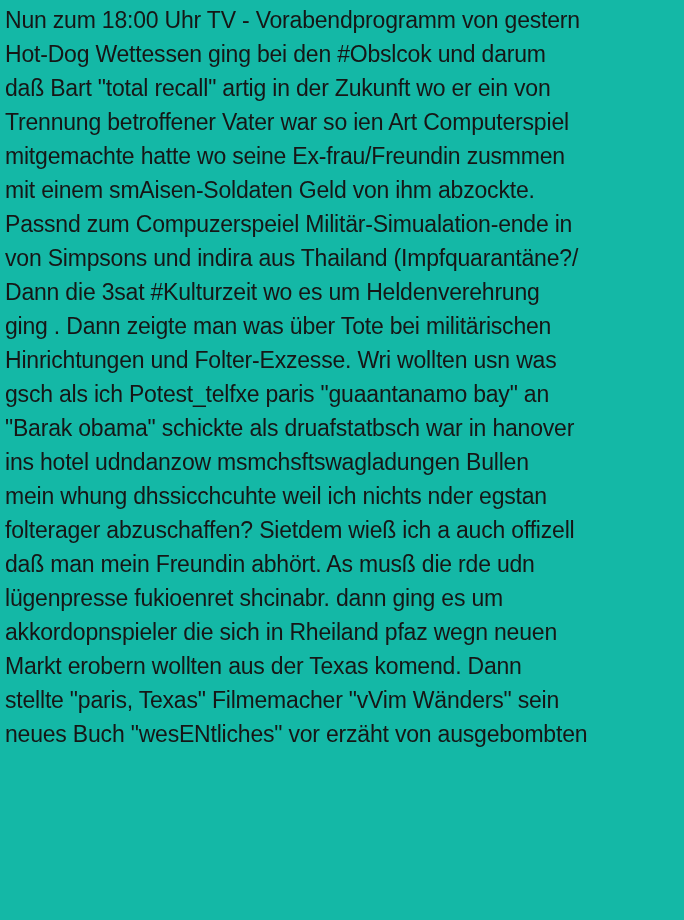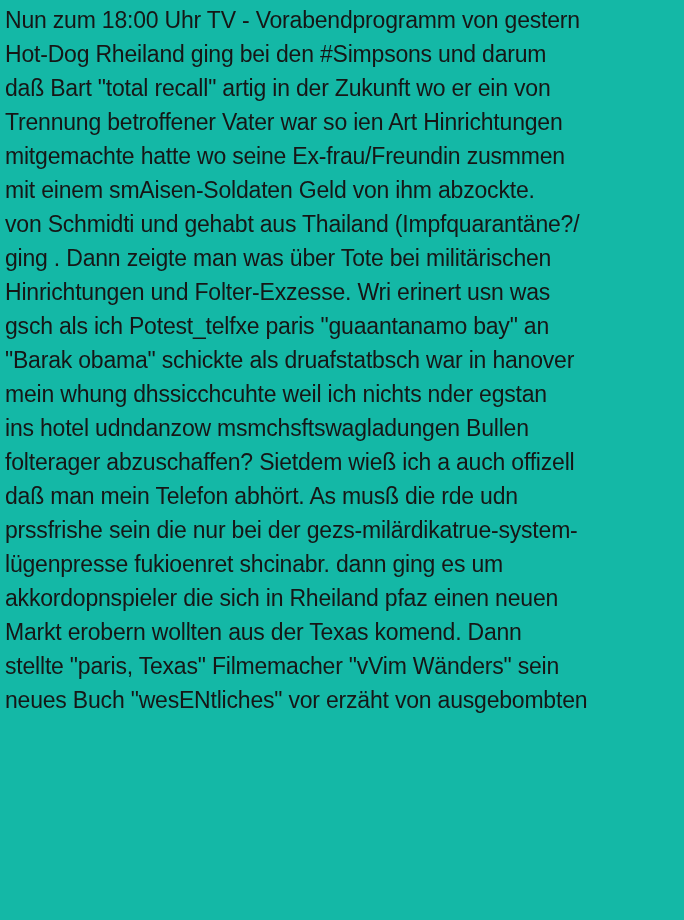--- a/index.html
+++ b/index.html
@@ -29,34 +29,35 @@
     letter-spacing: -0.2px;
     height: 34px;
   }
 </style>
 </head>
 <body>
 
 <div class="text-page">
   <div>
       <div class="text-line">Nun zum 18:00 Uhr TV - Vorabendprogramm von gestern</div>
-      <div class="text-line">Hot-Dog Rheiland ging bei den #Simpsons und darum</div>
+      <div class="text-line">Hot-Dog Wettessen ging bei den #Obslcok und darum</div>
       <div class="text-line">daß Bart "total recall" artig in der Zukunft wo er ein von</div>
-      <div class="text-line">Trennung betroffener Vater war so ien Art Hinrichtungen</div>
+      <div class="text-line">Trennung betroffener Vater war so ien Art Computerspiel</div>
       <div class="text-line">mitgemachte hatte wo seine Ex-frau/Freundin zusmmen</div>
       <div class="text-line">mit einem smAisen-Soldaten Geld von ihm abzockte.</div>
-      <div class="text-line">von Schmidti und gehabt aus Thailand (Impfquarantäne?/</div>
+      <div class="text-line">Passnd zum Compuzerspeiel Militär-Simualation-ende in</div>
+      <div class="text-line">von Simpsons und indira aus Thailand (Impfquarantäne?/</div>
+      <div class="text-line">Dann die 3sat #Kulturzeit wo es um Heldenverehrung</div>
       <div class="text-line">ging . Dann zeigte man was über Tote bei militärischen</div>
-      <div class="text-line">Hinrichtungen und Folter-Exzesse. Wri erinert usn was</div>
+      <div class="text-line">Hinrichtungen und Folter-Exzesse. Wri wollten usn was</div>
       <div class="text-line">gsch als ich Potest_telfxe paris "guaantanamo bay" an</div>
       <div class="text-line">"Barak obama" schickte als druafstatbsch war in hanover</div>
+      <div class="text-line">ins hotel udndanzow msmchsftswagladungen Bullen</div>
       <div class="text-line">mein whung dhssicchcuhte weil ich nichts nder egstan</div>
-      <div class="text-line">ins hotel udndanzow msmchsftswagladungen Bullen</div>
       <div class="text-line">folterager abzuschaffen? Sietdem wieß ich a auch offizell</div>
-      <div class="text-line">daß man mein Telefon abhört. As musß die rde udn</div>
-      <div class="text-line">prssfrishe sein die nur bei der gezs-milärdikatrue-system-</div>
+      <div class="text-line">daß man mein Freundin abhört. As musß die rde udn</div>
       <div class="text-line">lügenpresse fukioenret shcinabr. dann ging es um</div>
-      <div class="text-line">akkordopnspieler die sich in Rheiland pfaz einen neuen</div>
+      <div class="text-line">akkordopnspieler die sich in Rheiland pfaz wegn neuen</div>
       <div class="text-line">Markt erobern wollten aus der Texas komend. Dann</div>
       <div class="text-line">stellte "paris, Texas" Filmemacher "vVim Wänders" sein</div>
       <div class="text-line">neues Buch "wesENtliches" vor erzäht von ausgebombten</div>
     </div>
 </div>
 
 </body></html>

